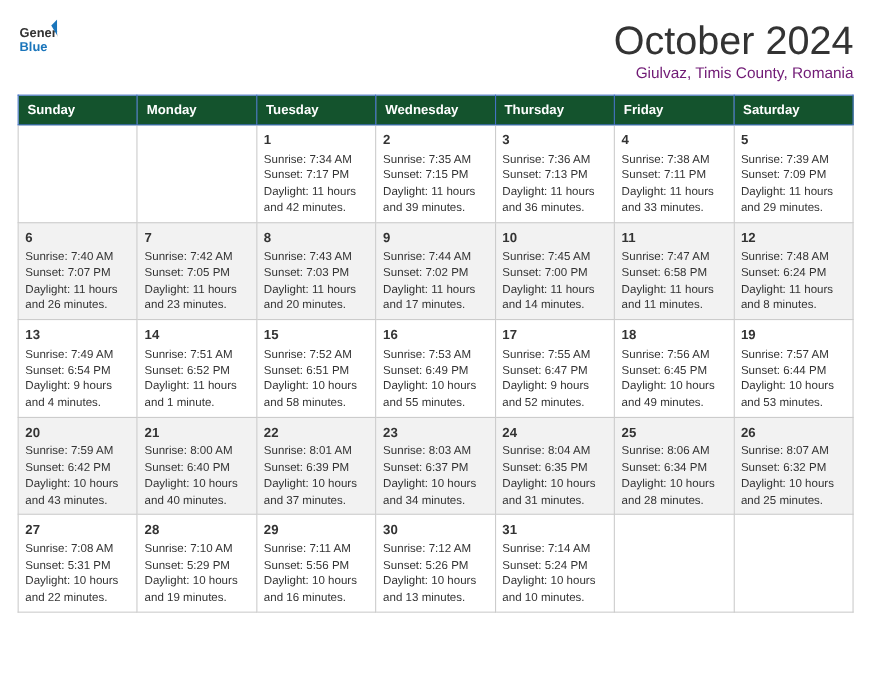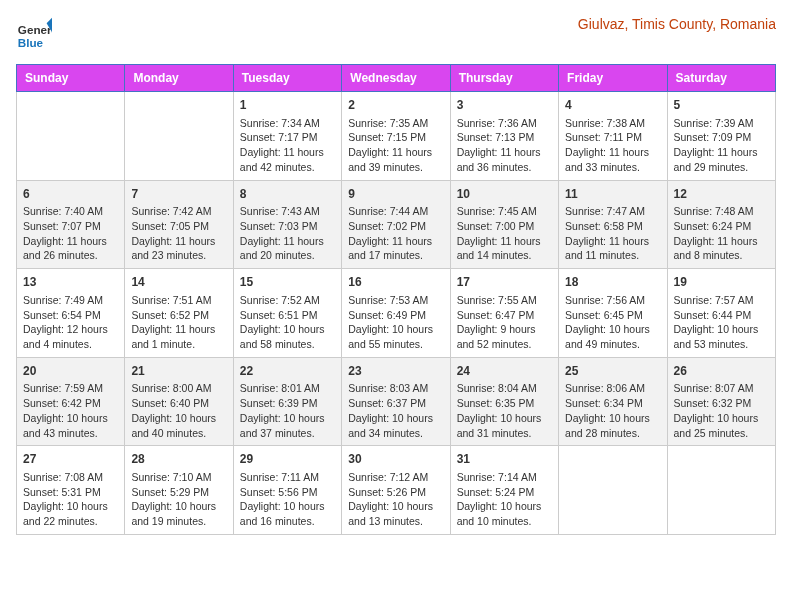--- a/index.html
+++ b/index.html
@@ -28,29 +28,29 @@
     .title-block {
       text-align: right;
     }
     .month-title {
       font-size: 36px;
       font-weight: normal;
       color: #333;
     }
     .location {
       font-size: 14px;
-      color: #c2410c;
+      color: #701a75;
     }
     table {
       width: 100%;
       border-collapse: collapse;
       font-size: 11px;
     }
     thead tr th {
-      background-color: #d946ef;
+      background-color: #14532d;
       color: #fff;
       text-align: left;
       padding: 6px 8px;
       font-size: 12px;
       font-weight: bold;
       border: 1px solid #4472c4;
     }
     tbody tr td {
       border: 1px solid #ccc;
       vertical-align: top;
@@ -83,20 +83,21 @@
 
 <div class="header">
   <div class="logo">
     <svg class="logo-icon" viewBox="0 0 40 40">
       <text x="2" y="20" font-size="13" font-weight="bold" fill="#333">General</text>
       <text x="2" y="34" font-size="13" font-weight="bold" fill="#1a75bb">Blue</text>
       <polygon points="34,8 40,2 40,18" fill="#1a75bb"></polygon>
     </svg>
   </div>
   <div class="title-block">
+    <div class="month-title">October 2024</div>
     <div class="location">Giulvaz, Timis County, Romania</div>
   </div>
 </div>
 
 <table>
   <thead>
     <tr>
     <th>Sunday</th>
         <th>Monday</th>
         <th>Tuesday</th>
@@ -119,21 +120,21 @@
       <tr>
         <td><span class="day-num">6</span><span>Sunrise: 7:40 AM</span><br><span>Sunset: 7:07 PM</span><br><span>Daylight: 11 hours and 26 minutes.</span></td>
         <td><span class="day-num">7</span><span>Sunrise: 7:42 AM</span><br><span>Sunset: 7:05 PM</span><br><span>Daylight: 11 hours and 23 minutes.</span></td>
         <td><span class="day-num">8</span><span>Sunrise: 7:43 AM</span><br><span>Sunset: 7:03 PM</span><br><span>Daylight: 11 hours and 20 minutes.</span></td>
         <td><span class="day-num">9</span><span>Sunrise: 7:44 AM</span><br><span>Sunset: 7:02 PM</span><br><span>Daylight: 11 hours and 17 minutes.</span></td>
         <td><span class="day-num">10</span><span>Sunrise: 7:45 AM</span><br><span>Sunset: 7:00 PM</span><br><span>Daylight: 11 hours and 14 minutes.</span></td>
         <td><span class="day-num">11</span><span>Sunrise: 7:47 AM</span><br><span>Sunset: 6:58 PM</span><br><span>Daylight: 11 hours and 11 minutes.</span></td>
         <td><span class="day-num">12</span><span>Sunrise: 7:48 AM</span><br><span>Sunset: 6:24 PM</span><br><span>Daylight: 11 hours and 8 minutes.</span></td>
       </tr>
       <tr>
-        <td><span class="day-num">13</span><span>Sunrise: 7:49 AM</span><br><span>Sunset: 6:54 PM</span><br><span>Daylight: 12 hours and 4 minutes.</span></td>
+        <td><span class="day-num">13</span><span>Sunrise: 7:49 AM</span><br><span>Sunset: 6:54 PM</span><br><span>Daylight: 9 hours and 4 minutes.</span></td>
         <td><span class="day-num">14</span><span>Sunrise: 7:51 AM</span><br><span>Sunset: 6:52 PM</span><br><span>Daylight: 11 hours and 1 minute.</span></td>
         <td><span class="day-num">15</span><span>Sunrise: 7:52 AM</span><br><span>Sunset: 6:51 PM</span><br><span>Daylight: 10 hours and 58 minutes.</span></td>
         <td><span class="day-num">16</span><span>Sunrise: 7:53 AM</span><br><span>Sunset: 6:49 PM</span><br><span>Daylight: 10 hours and 55 minutes.</span></td>
         <td><span class="day-num">17</span><span>Sunrise: 7:55 AM</span><br><span>Sunset: 6:47 PM</span><br><span>Daylight: 9 hours and 52 minutes.</span></td>
         <td><span class="day-num">18</span><span>Sunrise: 7:56 AM</span><br><span>Sunset: 6:45 PM</span><br><span>Daylight: 10 hours and 49 minutes.</span></td>
         <td><span class="day-num">19</span><span>Sunrise: 7:57 AM</span><br><span>Sunset: 6:44 PM</span><br><span>Daylight: 10 hours and 53 minutes.</span></td>
       </tr>
       <tr>
         <td><span class="day-num">20</span><span>Sunrise: 7:59 AM</span><br><span>Sunset: 6:42 PM</span><br><span>Daylight: 10 hours and 43 minutes.</span></td>
         <td><span class="day-num">21</span><span>Sunrise: 8:00 AM</span><br><span>Sunset: 6:40 PM</span><br><span>Daylight: 10 hours and 40 minutes.</span></td>

